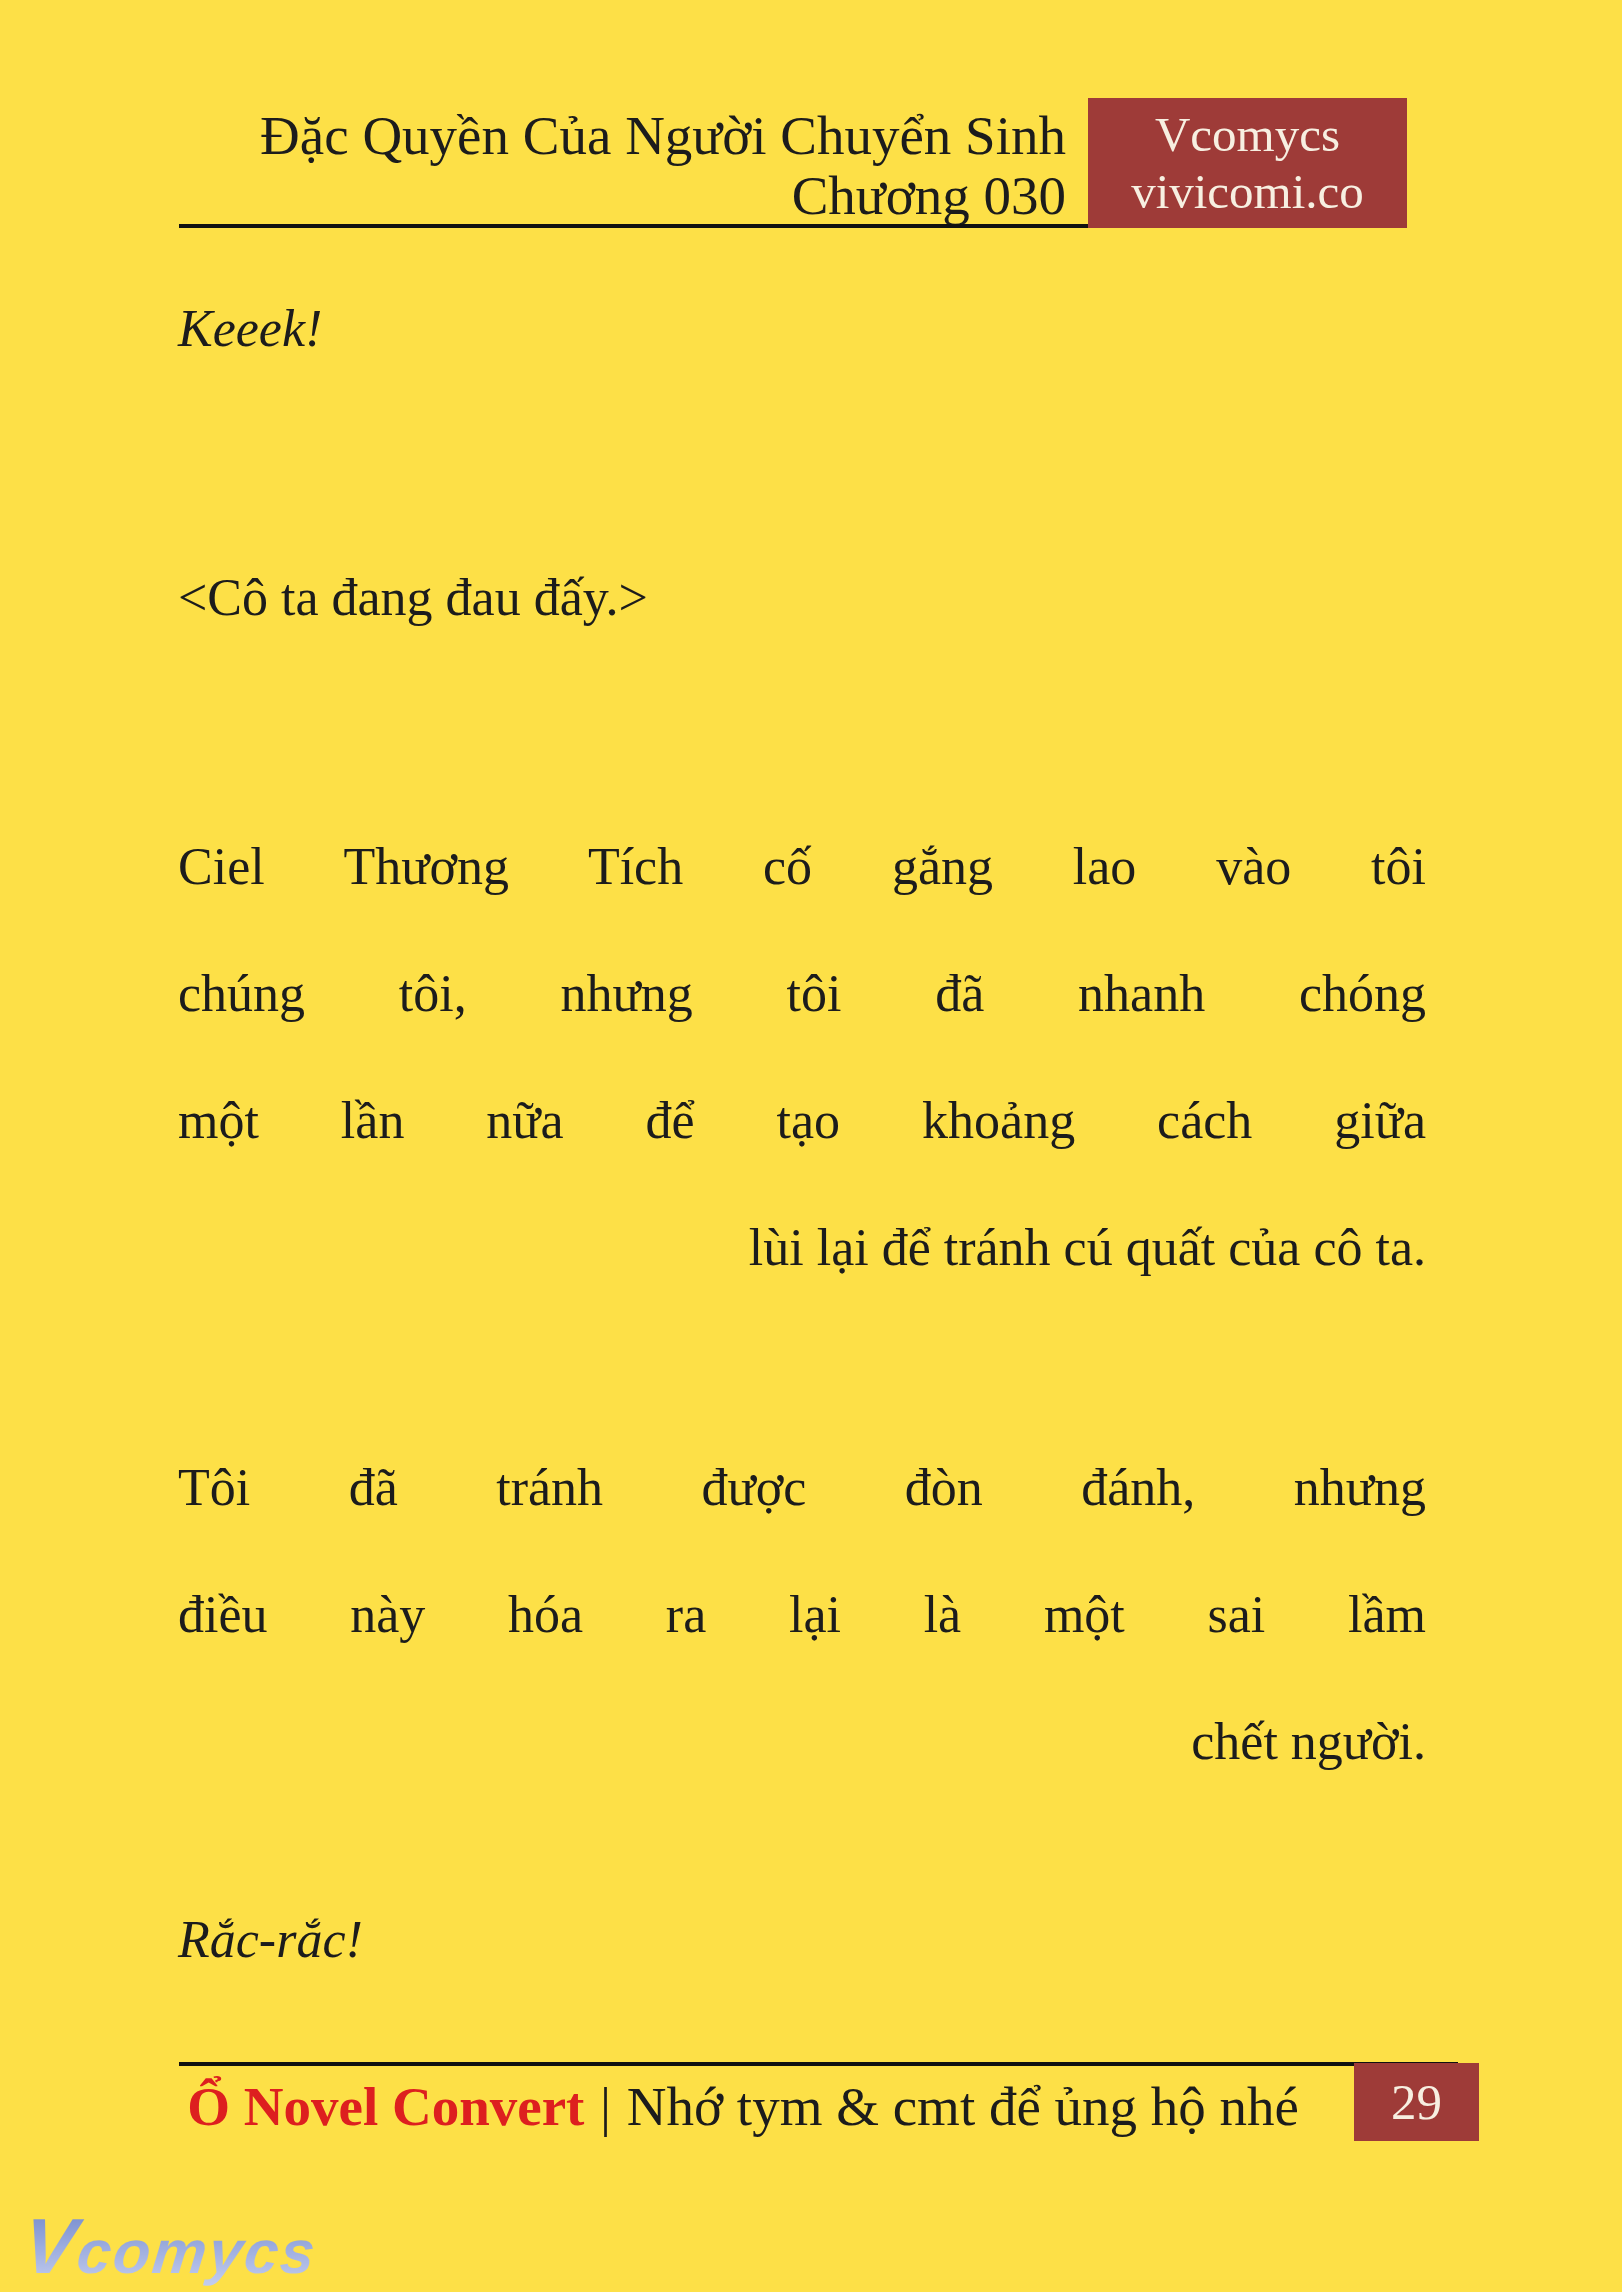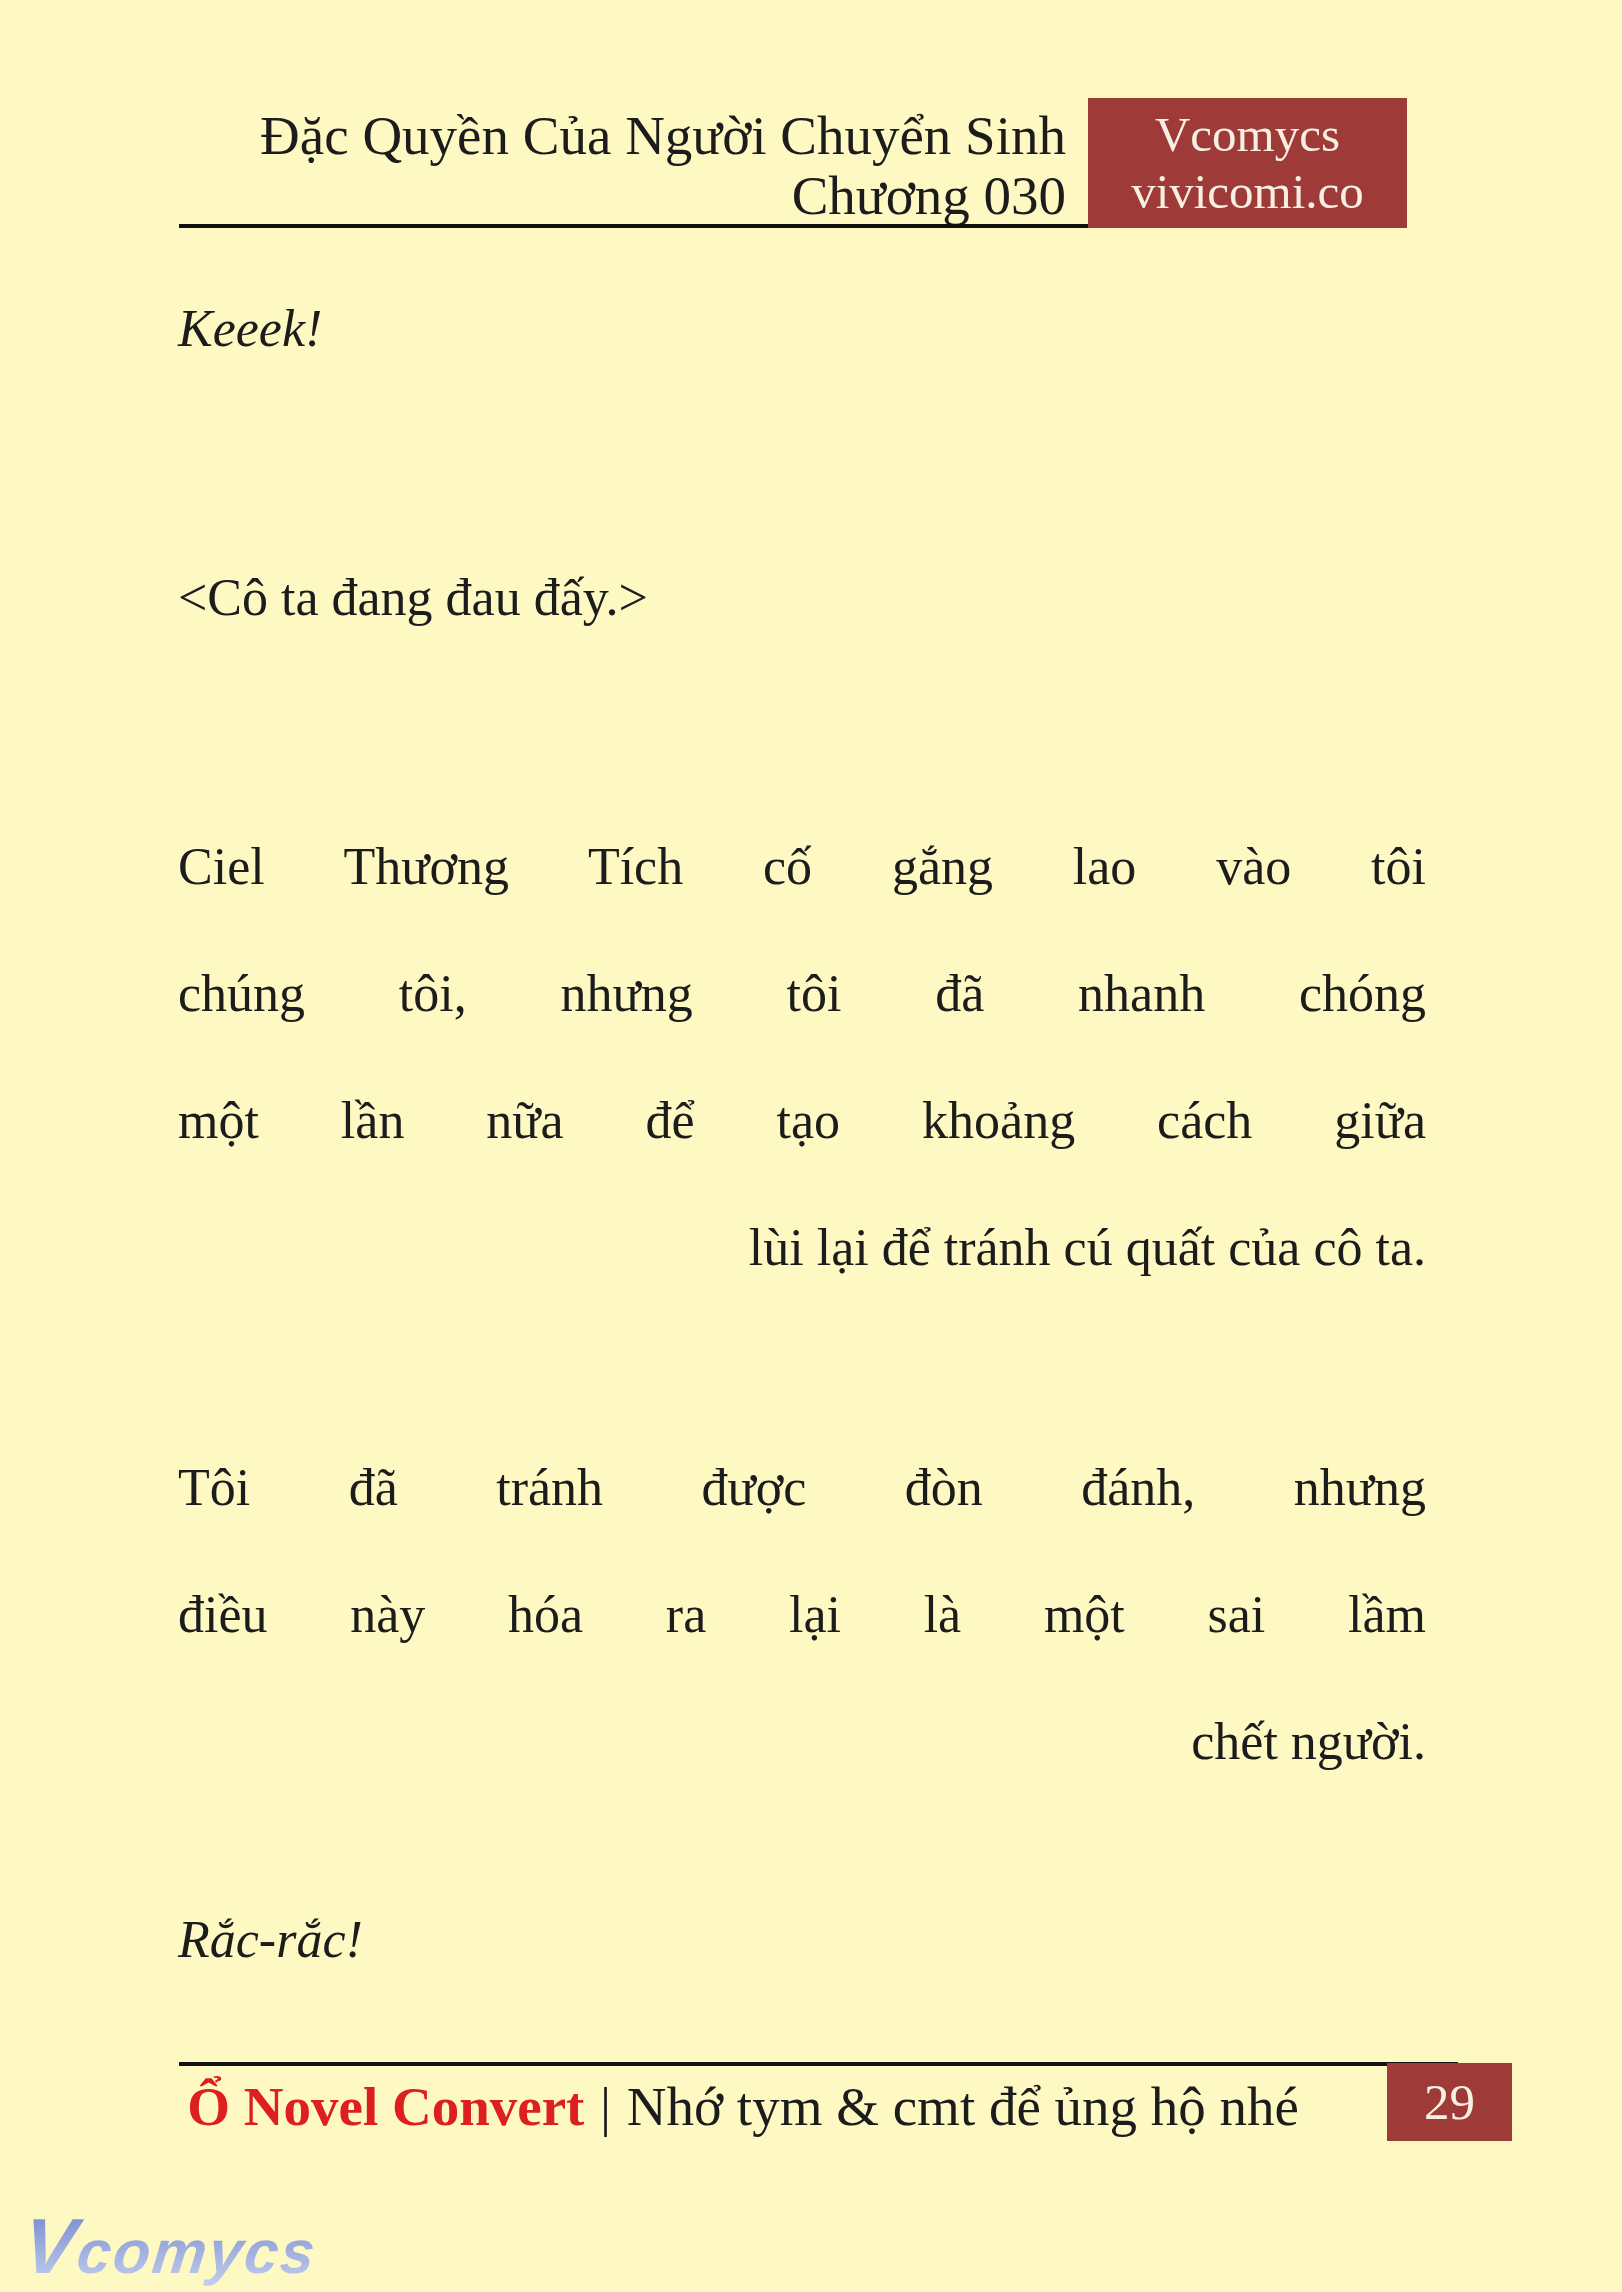--- a/index.html
+++ b/index.html
@@ -1,20 +1,20 @@
 <!DOCTYPE html>
 <html style="--accent_box: #9e3b38; --box_text: #f7efe1; --footer_brand_red: #dd1f1f; --text: #1c1c1c; --rule_black: #111111; --wm1: #8094d2; --wm2: #c0cbee;"><head>
 <meta charset="utf-8">
 <style>
   * { margin:0; padding:0; box-sizing:border-box; }
   body { background:#888; }
   .page {
     position:relative;
     width:1622px; height:2293px;
-    background:#fef9c3;
+    background:#fde047;
     font-family:"Liberation Serif", serif;
     color:var(--text, #1c1c1c);
     overflow:hidden;
     margin:0 auto;
   }
 
   
   .header-title-block {
     position:absolute; top:106px; right:556px;
     text-align:right;
@@ -57,21 +57,21 @@
     background:var(--rule_black, #111);
   }
   .footer-text {
     position:absolute; top:2076px; right:323px;
     font-size:55px; line-height:61px;
     white-space:nowrap;
   }
   .footer-brand { color:var(--footer_brand_red, #dd1f1f); font-weight:bold; }
   .footer-sep { margin:0 15.7px; font-weight:normal; color:var(--text, #1c1c1c); }
   .page-box {
-    position:absolute; left:1387px; top:2063px;
+    position:absolute; left:1354px; top:2063px;
     width:125px; height:78px;
     background:var(--accent_box, #9e3b38);
     color:var(--box_text, #f7efe1);
     display:flex; align-items:center; justify-content:center;
     font-size:51px;
   }
 
   
   .watermark {
     position:absolute; left:23.5px; top:2201px;

